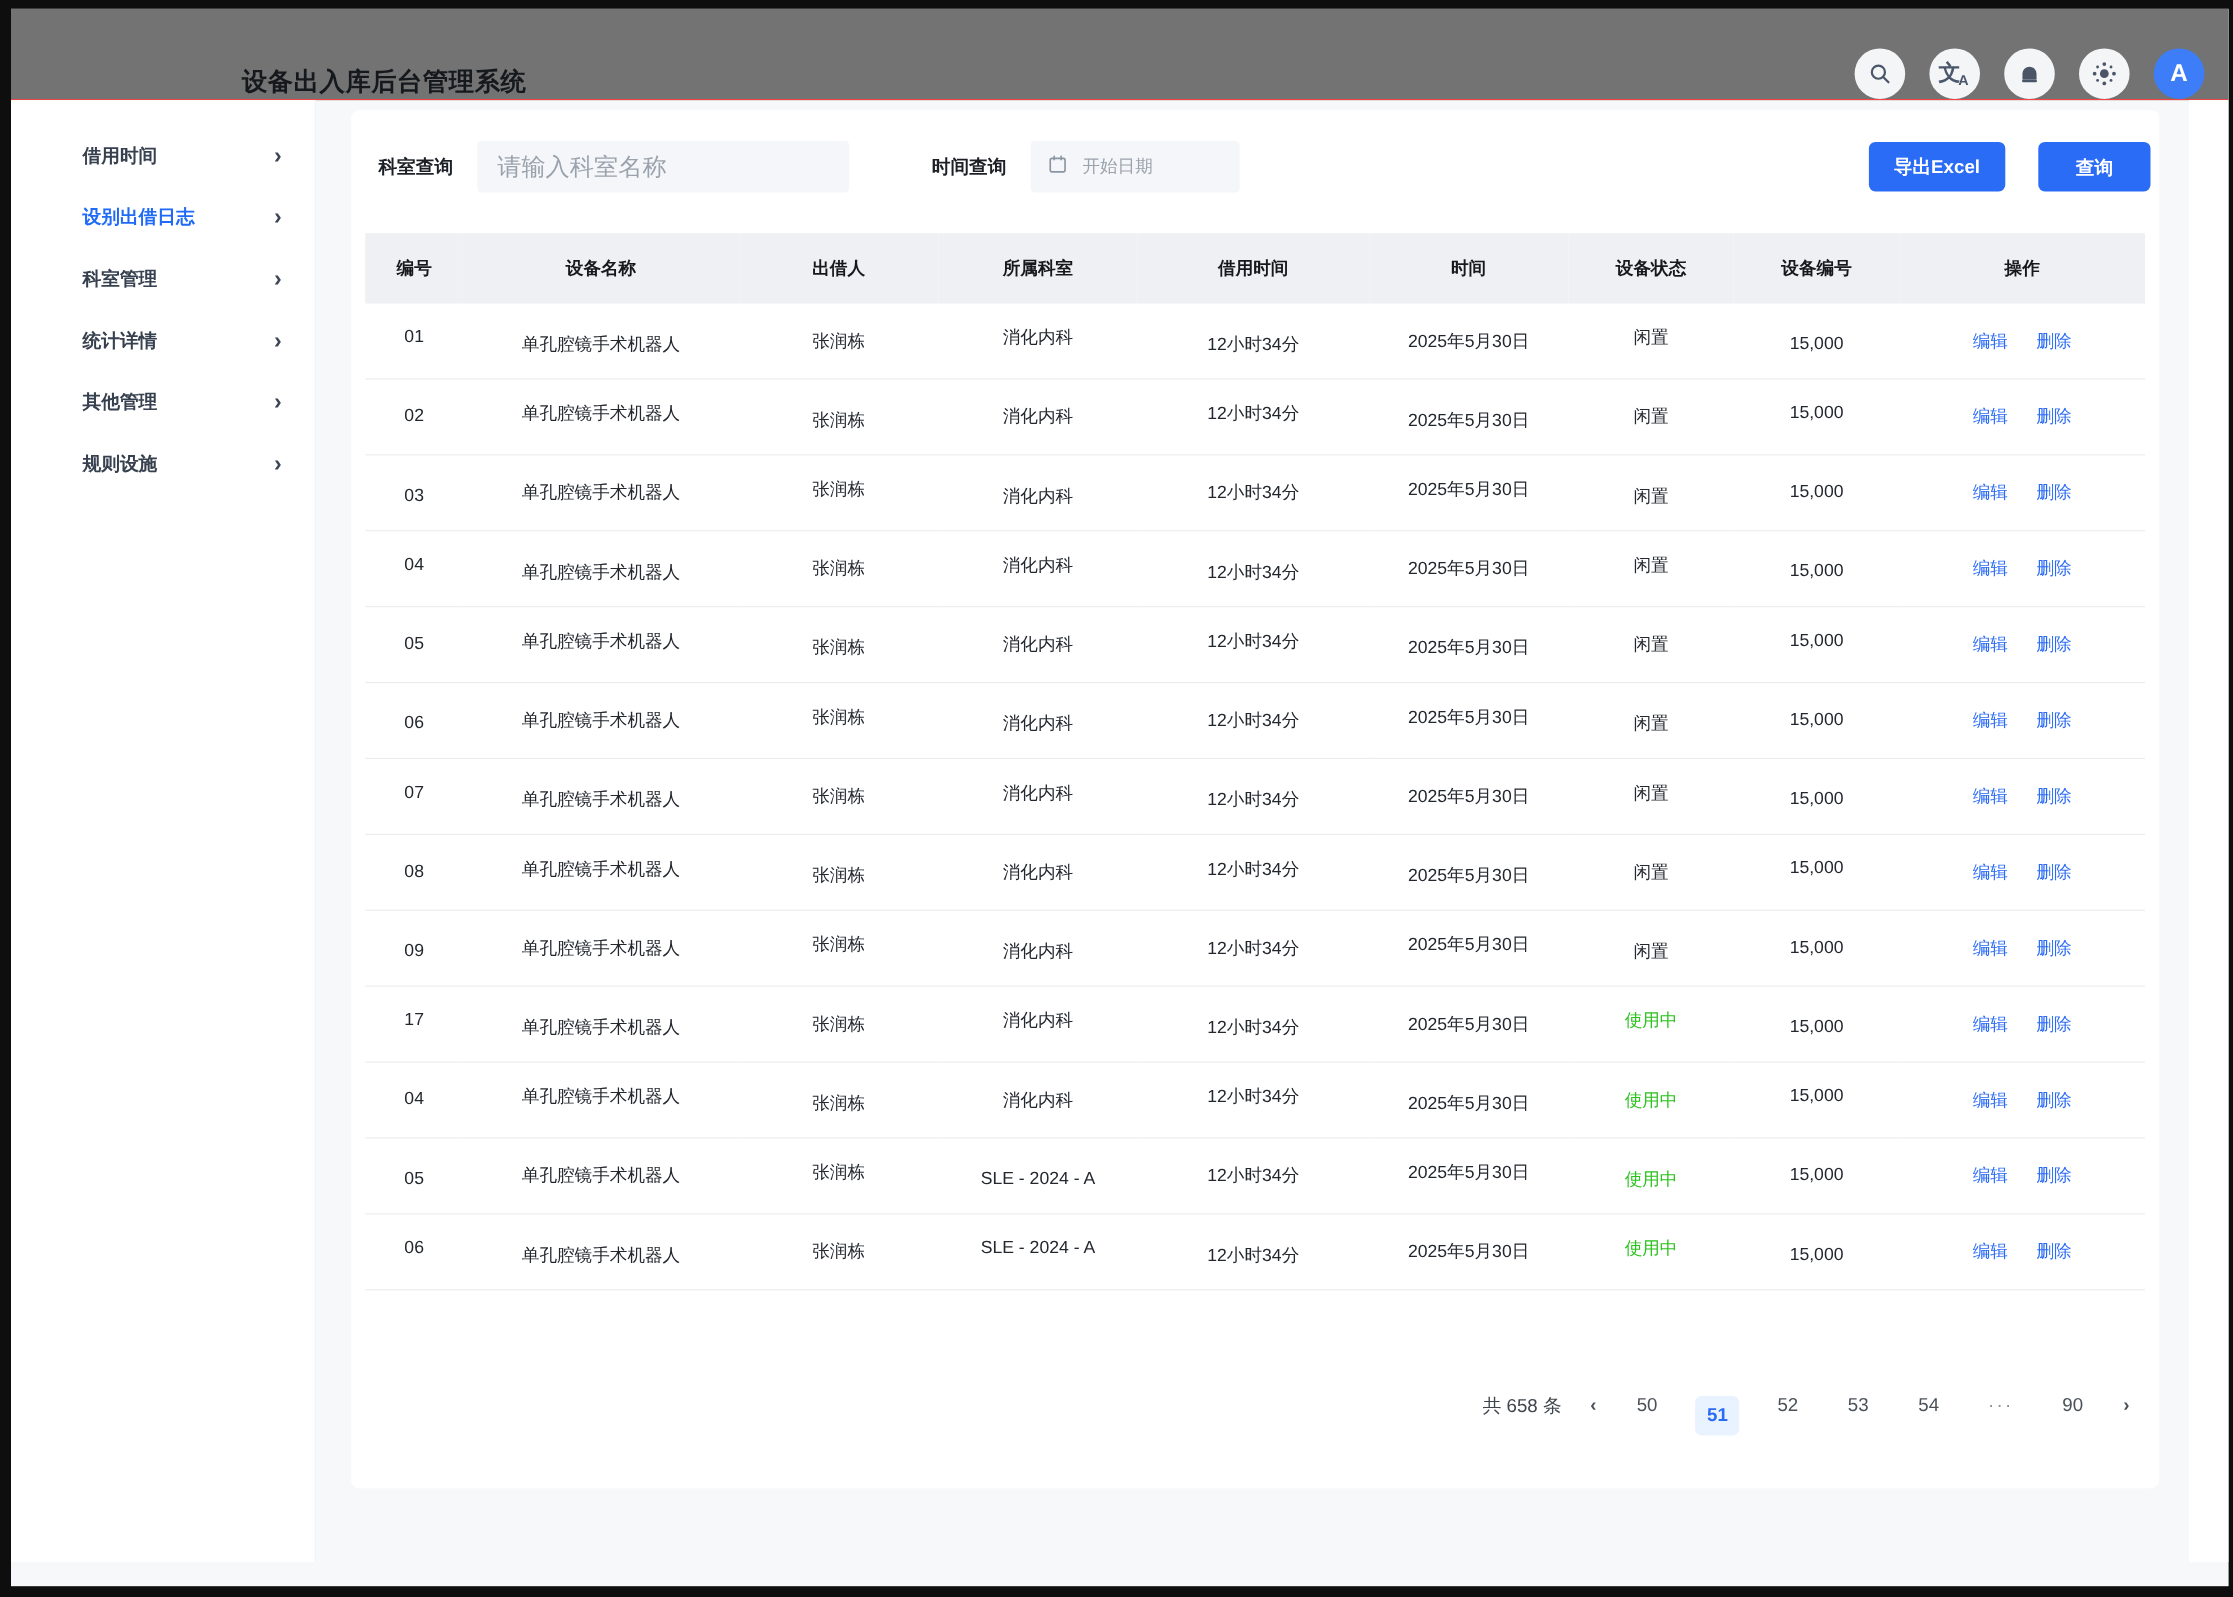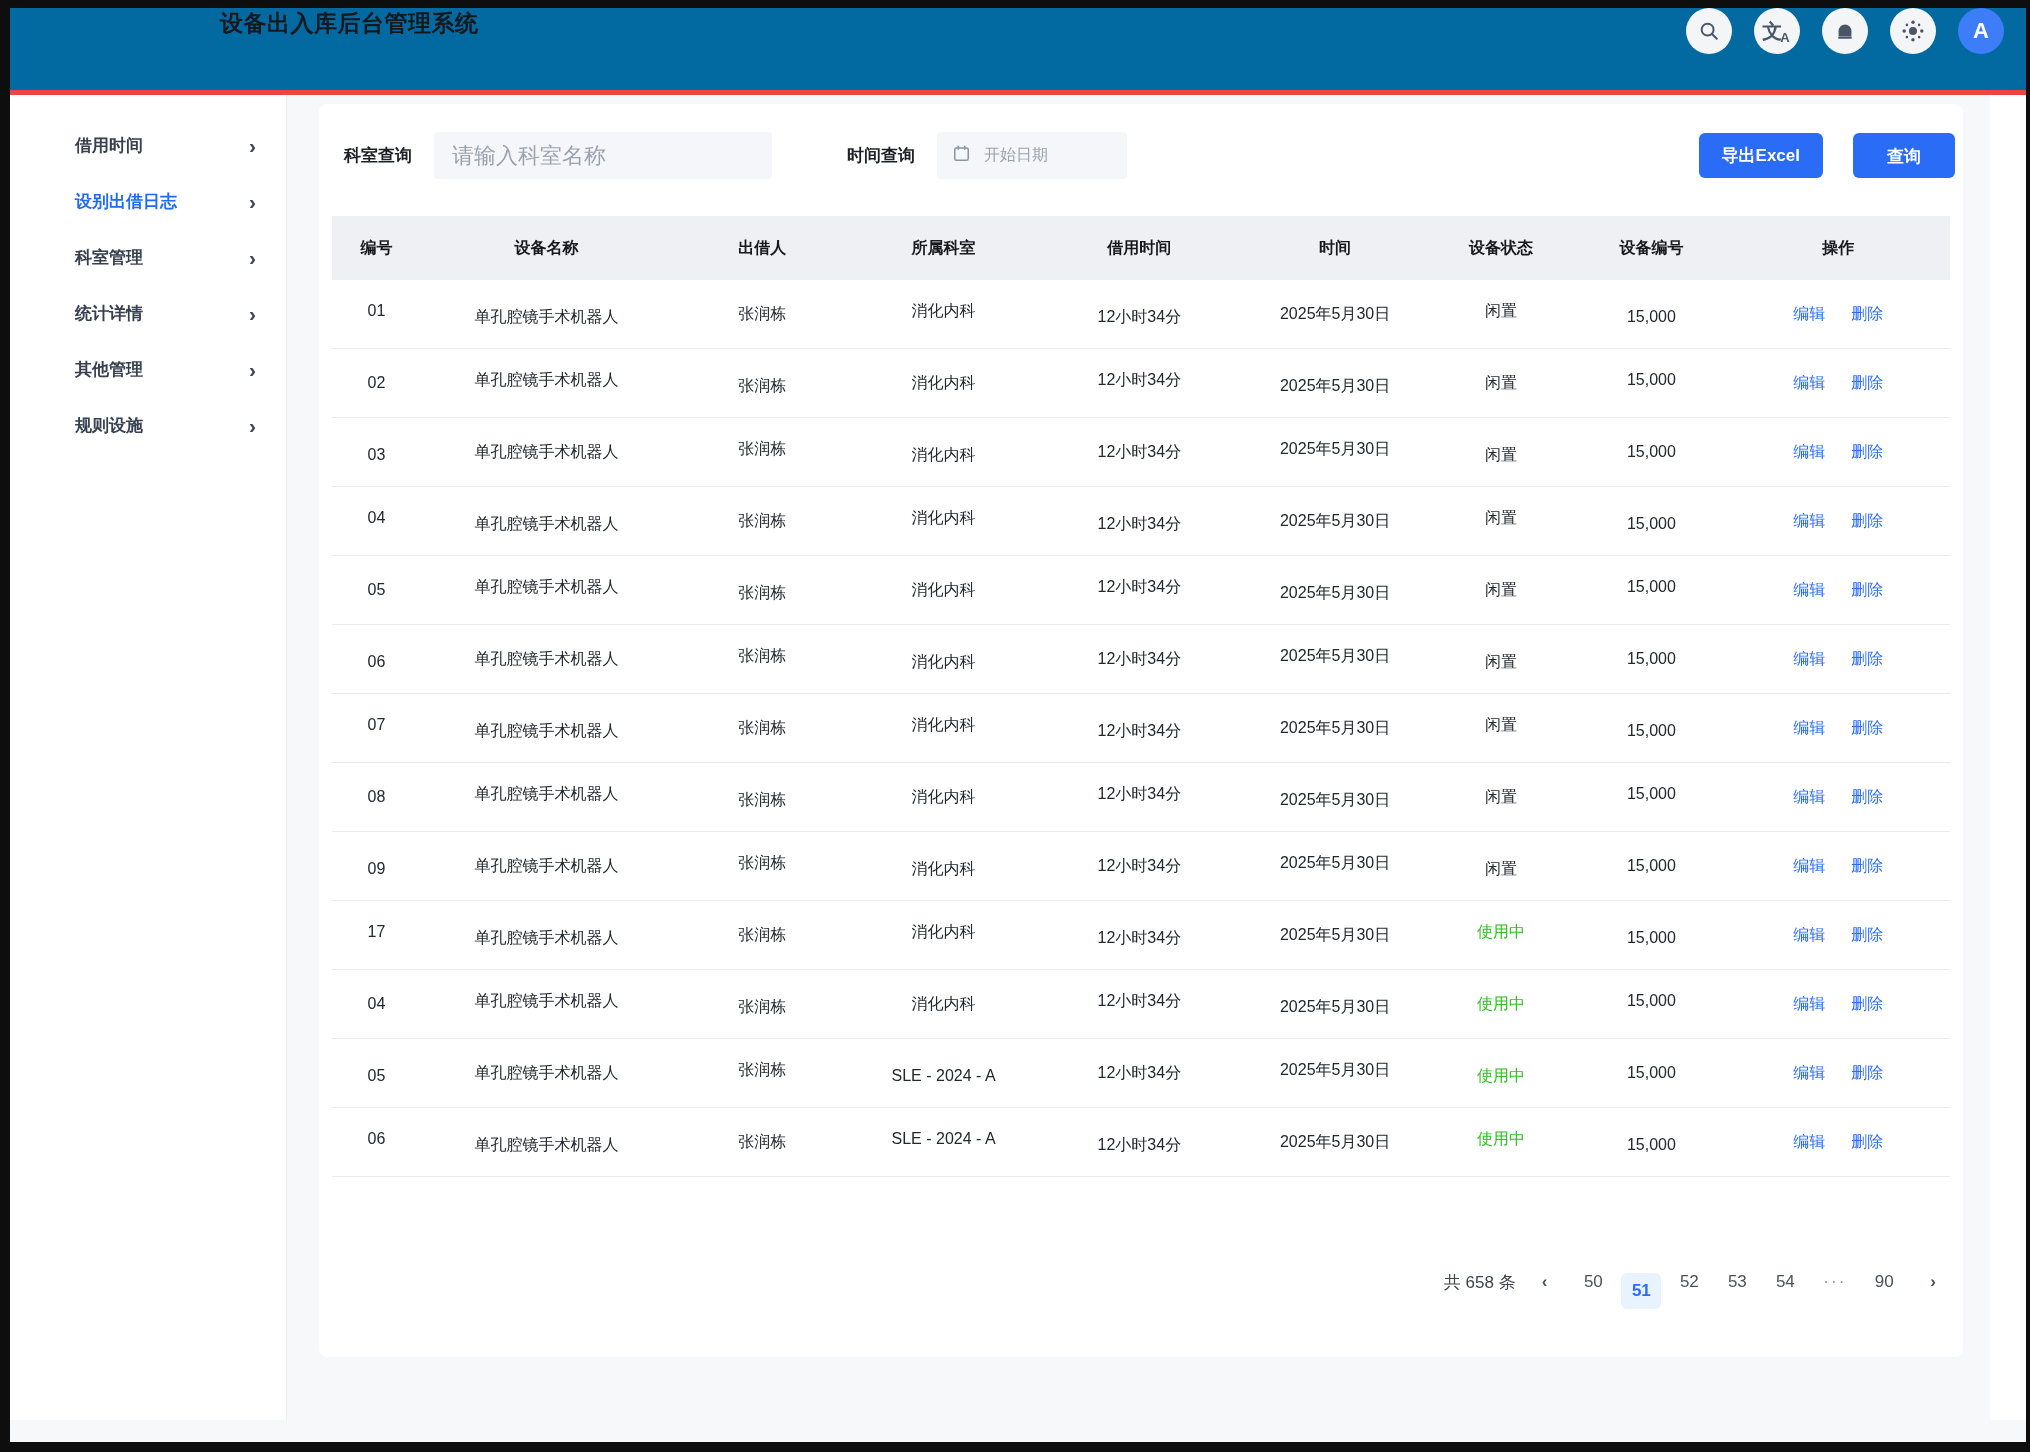--- a/index.html
+++ b/index.html
@@ -1,20 +1,20 @@
 <!DOCTYPE html>
 <html><head>
 <meta charset="utf-8">
 <style>
   html,body{margin:0;padding:0;}
   body{width:2030px;height:1452px;background:#0e0e0e;font-family:"Liberation Sans","DejaVu Sans",sans-serif;overflow:hidden;}
   .app{position:absolute;left:10px;top:8px;right:4px;bottom:10px;background:#f7f8fa;display:flex;flex-direction:column;overflow:hidden;}
 
   
-  .hdr{height:82px;flex:0 0 auto;background:#0369a1;border-bottom:5px solid #ef4444;display:flex;align-items:flex-start;padding:0 22px 0 210px;}
+  .hdr{height:82px;flex:0 0 auto;background:#737373;border-bottom:1px solid #ef4444;display:flex;align-items:flex-end;padding:0 22px 0 210px;}
   .hdr-title{font-size:23px;font-weight:700;color:#15181c;letter-spacing:.5px;}
   .hdr-actions{margin-left:auto;display:flex;align-items:center;gap:22px;}
   .icon-btn{width:46px;height:46px;border-radius:50%;background:#f4f5f7;display:flex;align-items:center;justify-content:center;color:#49566b;cursor:pointer;}
   .icon-btn svg{display:block;}
   .trans-glyph{font-size:20px;font-weight:700;color:#49566b;line-height:1;position:relative;}
   .trans-glyph .sub{font-size:13px;font-weight:700;position:relative;top:4px;left:-2px;}
   .avatar{width:46px;height:46px;border-radius:50%;background:#3d7ef8;color:#fff;font-size:22px;font-weight:600;display:flex;align-items:center;justify-content:center;cursor:pointer;}
 
   
   .app-body{flex:1;display:flex;min-height:0;}
@@ -327,21 +327,21 @@
                   <td><span class="cell" style="transform: translateY(3px);">15,000</span></td>
                   <td><span class="act-link" style="color: rgb(43, 108, 246);">编辑</span><span class="act-link" style="color: rgb(43, 108, 246);">删除</span></td>
                 </tr>
               </tbody>
           </table>
         </div>
 
         <div class="pagination">
           <span class="pg-total">共 658 条</span>
           <span class="pg-chev" id="pg-prev">‹</span>
-          <span id="pg-pages" style="display:flex;align-items:center;gap:8px;">
+          <span id="pg-pages" style="display:flex;align-items:center;gap:24px;">
               <span class="page">50</span>
               <span class="page active" style="color: rgb(43, 108, 246); background: rgb(233, 242, 255); margin-top: 18px;">51</span>
               <span class="page">52</span>
               <span class="page">53</span>
               <span class="page">54</span>
               <span class="page ellipsis">···</span>
               <span class="page">90</span>
             </span>
           <span class="pg-chev" id="pg-next">›</span>
         </div>

